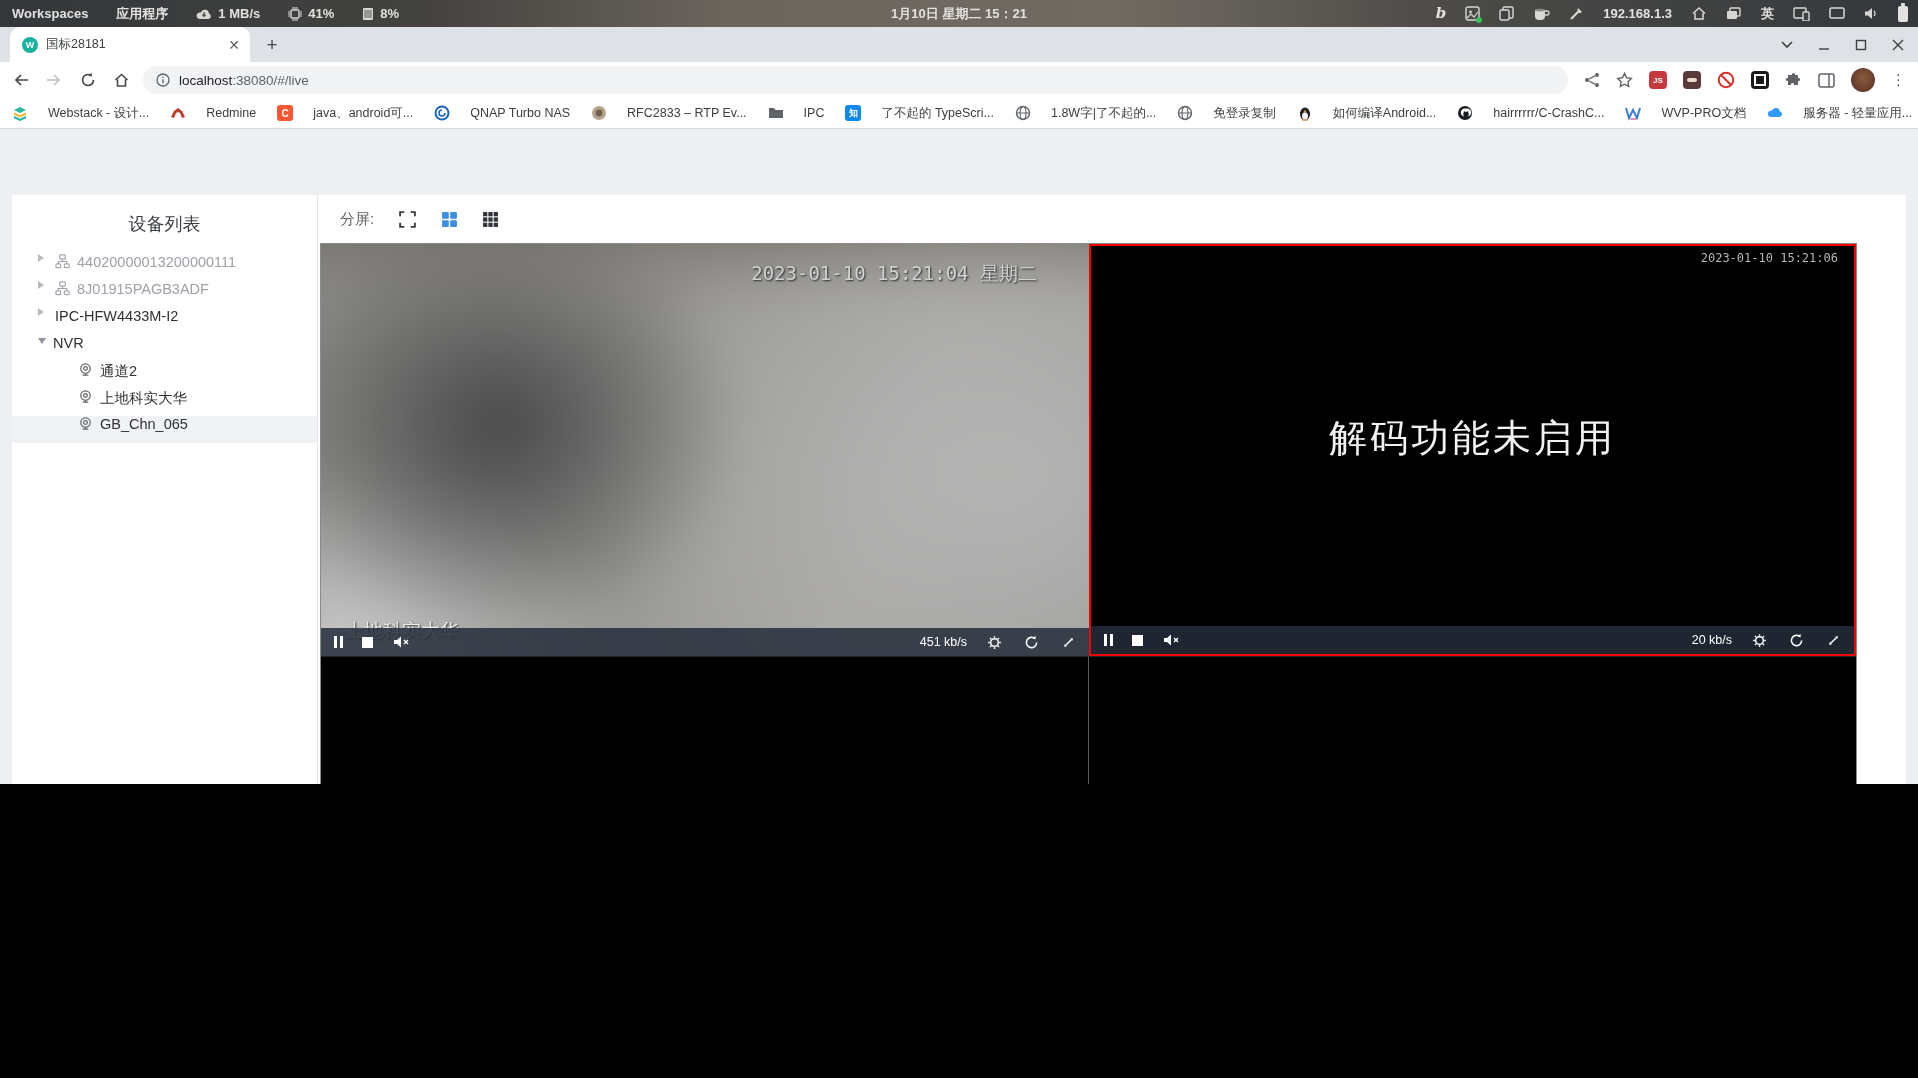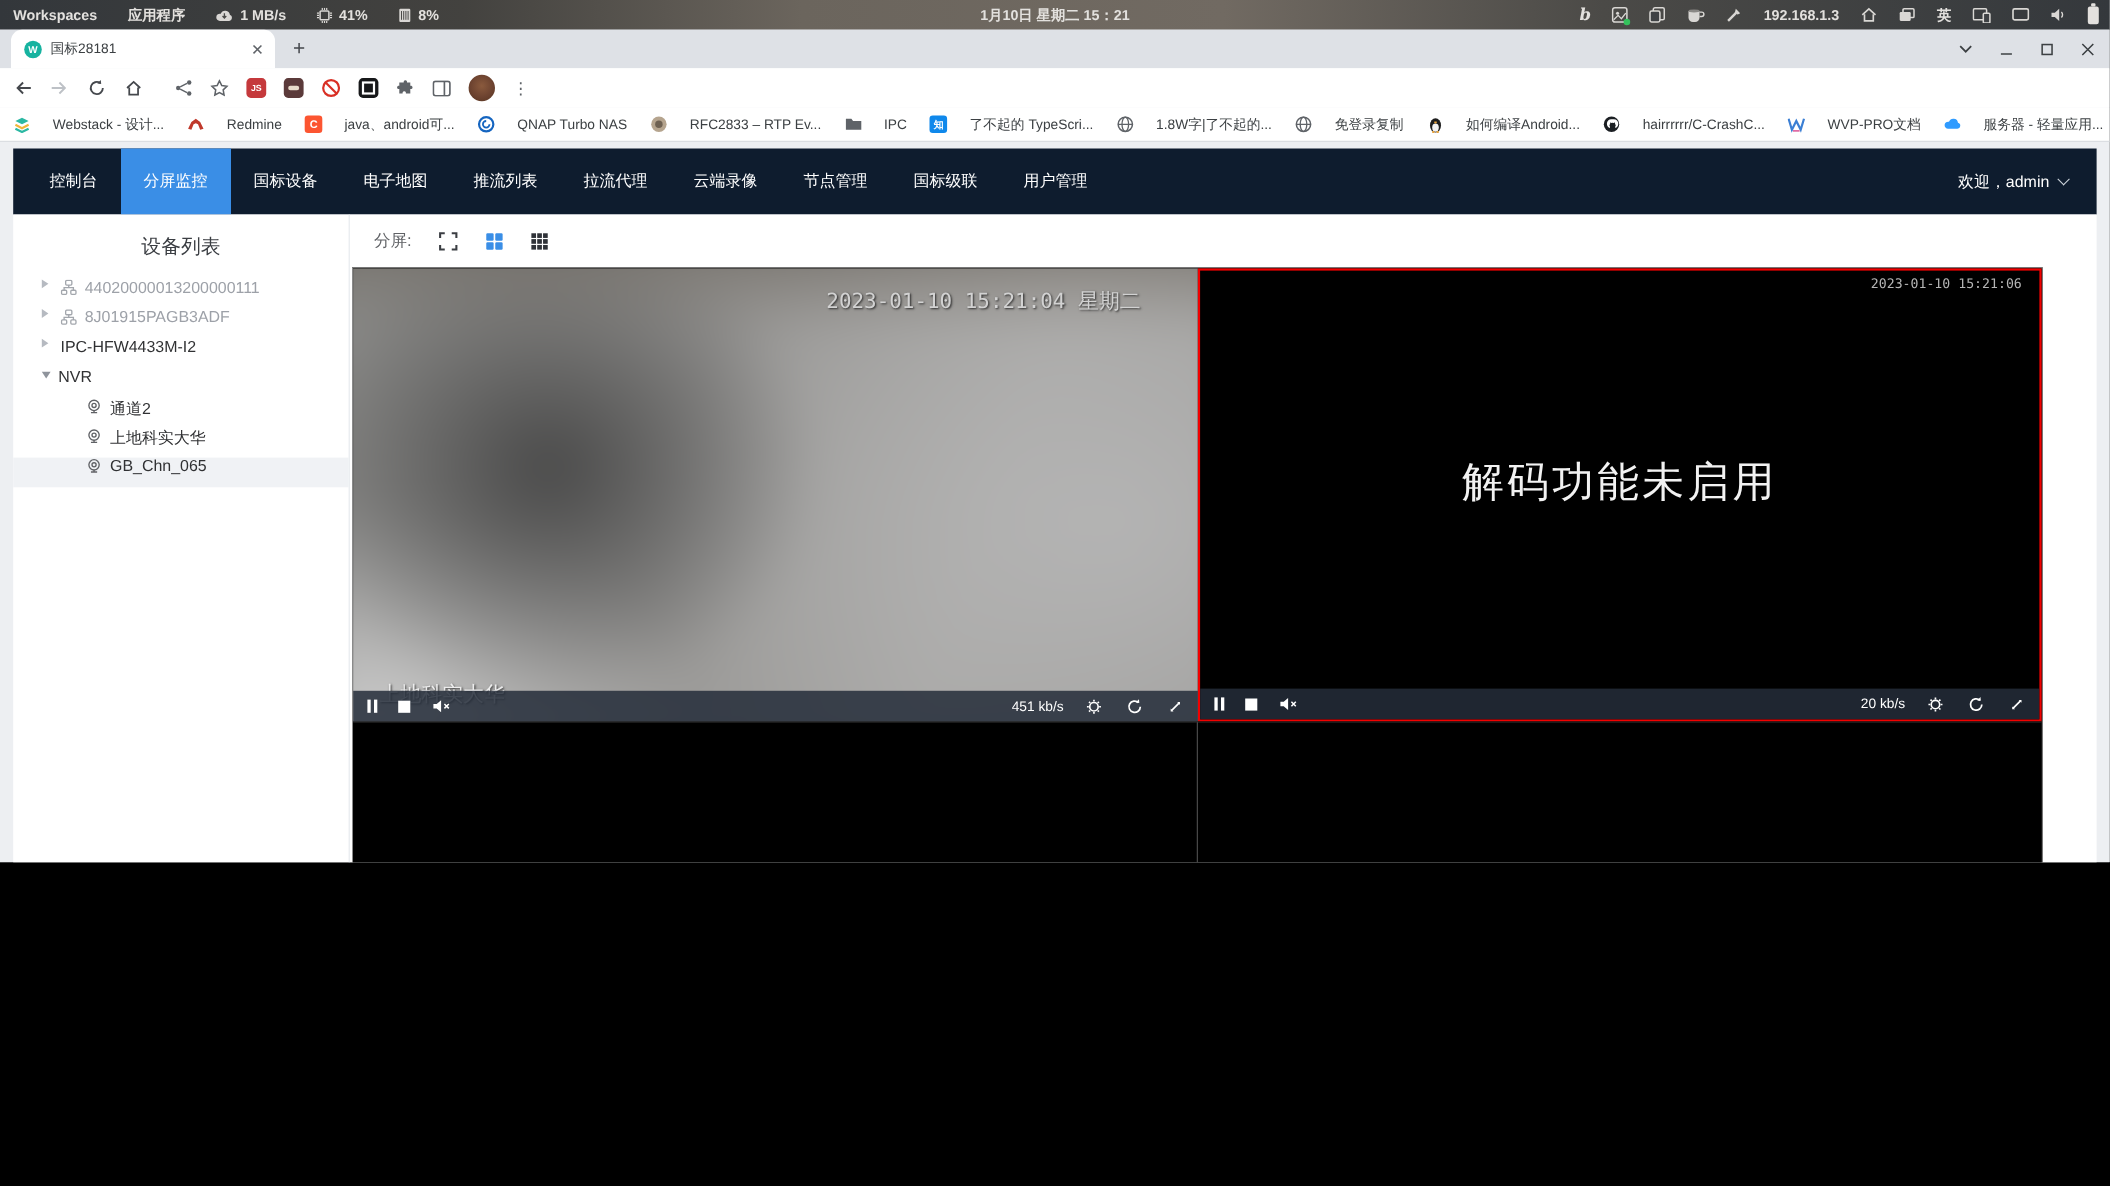--- a/index.html
+++ b/index.html
@@ -250,20 +250,29 @@
             <path d="M13.5 8A5.5 5.5 0 1 1 11 3.4" fill="none" stroke="#45484d" stroke-width="1.7"></path>
             <path d="M11.6 0.8l.4 3.6-3.6-.4z" fill="#45484d"></path>
           </svg>
         </span>
       <span>
           <svg width="17" height="16" viewBox="0 0 17 16">
             <path d="M2.5 8 8.5 2.5 14.5 8M4.5 7.5V14h8V7.5" fill="none" stroke="#45484d" stroke-width="1.6"></path>
           </svg>
         </span>
     </div>
+    <div class="urlpill">
+      <span>
+          <svg width="14" height="14" viewBox="0 0 14 14">
+            <circle cx="7" cy="7" r="6" fill="none" stroke="#5f6368" stroke-width="1.3"></circle>
+            <path d="M7 6.2v4M7 3.6v1.2" stroke="#5f6368" stroke-width="1.4"></path>
+          </svg>
+        </span>
+      <span class="url"><span>localhost</span><span class="rest">:38080/#/live</span></span>
+    </div>
     <div class="addr-right">
       <span>
           <svg width="16" height="16" viewBox="0 0 16 16">
             <circle cx="13" cy="3" r="2" fill="#5f6368"></circle>
             <circle cx="3" cy="8" r="2" fill="#5f6368"></circle>
             <circle cx="13" cy="13" r="2" fill="#5f6368"></circle>
             <path d="M4.8 7 11 3.8M4.8 9 11 12.2" stroke="#5f6368" stroke-width="1.3"></path>
           </svg>
         </span>
       <span>
@@ -386,36 +395,20 @@
       </span>
     <span class="bm">
         <span class="fav16" style="background:#1d3461">N</span>
         <span>HDAtmos :: 种子 *...</span>
       </span>
 
   </div>
 
   <div class="webpage">
 
-    <div class="appnav">
-      <div class="nav-item">控制台</div>
-      <div class="nav-item active">分屏监控</div>
-      <div class="nav-item">国标设备</div>
-      <div class="nav-item">电子地图</div>
-      <div class="nav-item">推流列表</div>
-      <div class="nav-item">拉流代理</div>
-      <div class="nav-item">云端录像</div>
-      <div class="nav-item">节点管理</div>
-      <div class="nav-item">国标级联</div>
-      <div class="nav-item">用户管理</div>
-      <div class="welcome">
-        <span>欢迎，admin</span>
-        <span class="chev"></span>
-      </div>
-    </div>
 
     <div class="sidebar">
       <div class="side-title">设备列表</div>
       <div class="tree">
         <div class="trow off">
           <span class="car"></span>
           <svg width="15" height="15" viewBox="0 0 16 16">
               <rect x="5" y="1" width="6" height="4.5" rx="1" fill="none" stroke="#a3a7ad" stroke-width="1.3"></rect>
               <path d="M8 5.5V8M3.5 10.5V8h9v2.5" fill="none" stroke="#a3a7ad" stroke-width="1.3"></path>
               <rect x="1" y="10.5" width="5" height="4" rx="1" fill="none" stroke="#a3a7ad" stroke-width="1.3"></rect>

